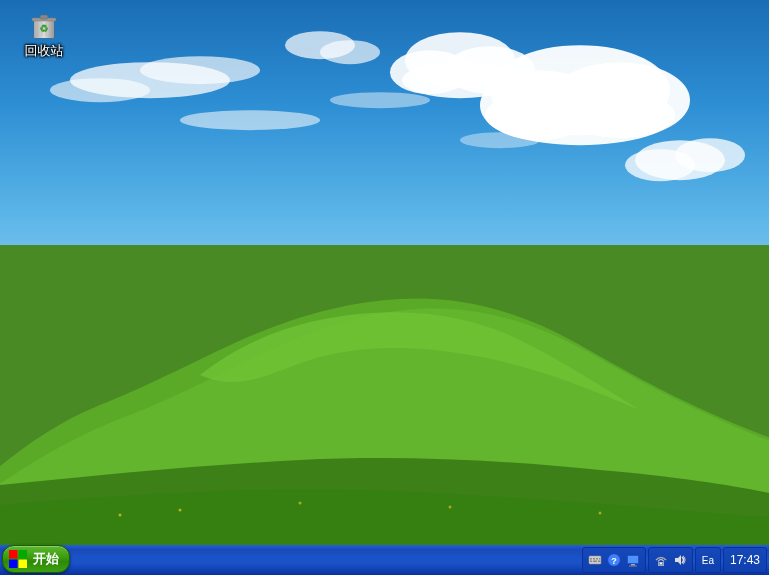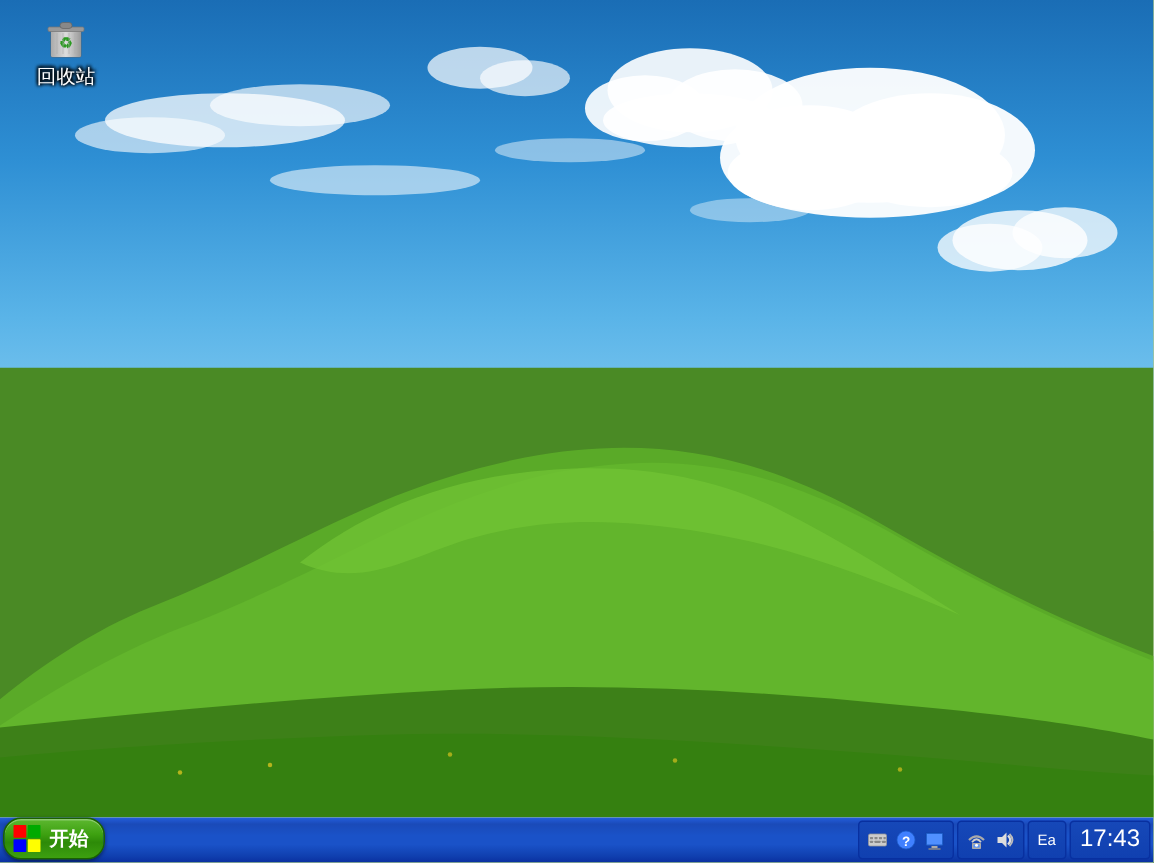--- a/index.html
+++ b/index.html
@@ -100,21 +100,21 @@
 
     .clock {
       display: flex;
       align-items: center;
       height: 26px;
       background: linear-gradient(180deg, #1648b8 0%, #1040b0 100%);
       border: 1px solid #0830a0;
       border-radius: 3px;
       padding: 0 6px;
       color: white;
-      font-size: 16px;
+      font-size: 12px;
       font-family: 'SimSun', sans-serif;
       cursor: pointer;
     }
 
     
     .desktop-icon {
       position: absolute;
       top: 8px;
       left: 14px;
       width: 60px;

